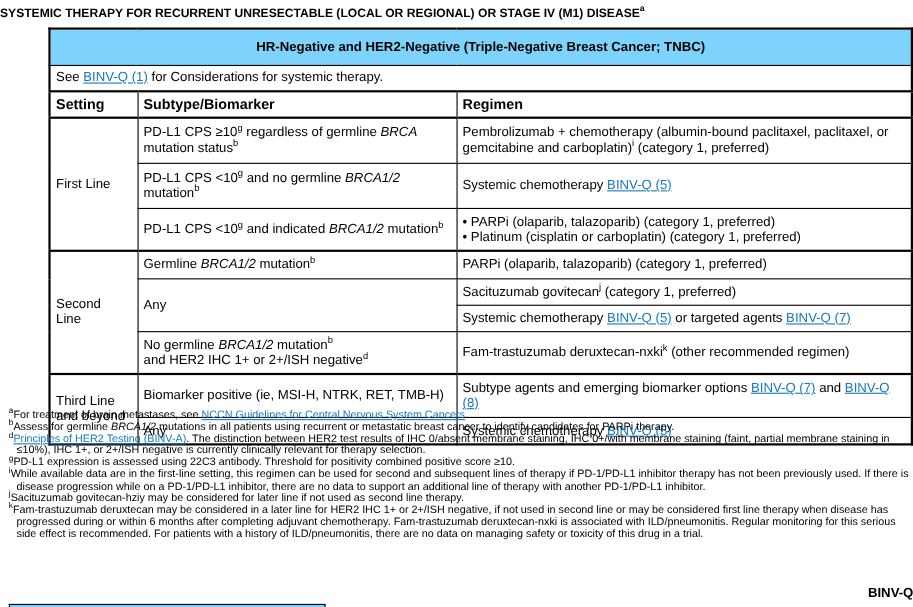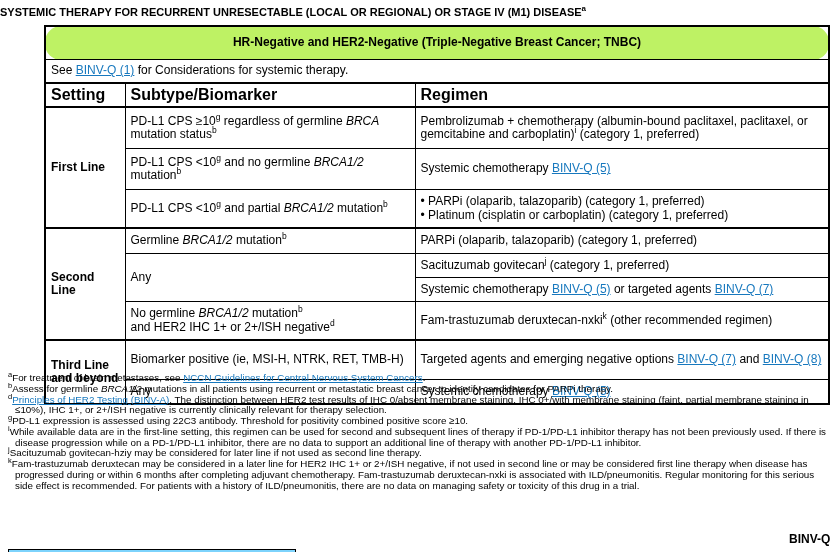--- a/index.html
+++ b/index.html
@@ -9,23 +9,23 @@
          font-weight:bold;font-size:11px;letter-spacing:0;}
   .title .sup{vertical-align:super;font-size:8px;line-height:0;}
 
   table.tnbc{position:absolute;left:44px;top:25px;width:784px;border-collapse:collapse;
              font-size:12px;line-height:1.15;table-layout:fixed;}
   table.tnbc{border:2px solid #000;}
   table.tnbc th,table.tnbc td{border:1px solid #000;padding:2px 5px;vertical-align:middle;
              overflow:hidden;}
   th.banner{height:28px;text-align:center;font-weight:bold;font-size:12px;}
   td.see{height:18px;}
-  tr.colhdr th{height:18px;text-align:left;font-size:16px;border-top:2px solid #000;border-bottom:2px solid #000;}
+  tr.colhdr th{height:18px;text-align:left;font-size:13px;border-top:2px solid #000;border-bottom:2px solid #000;}
   tr.sec > td{border-top:2px solid #000;}
-  td.setting{font-weight:bold;vertical-align:top;padding-top:3px;}
+  td.setting{font-weight:normal;vertical-align:top;padding-top:3px;}
   .sup{vertical-align:super;font-size:8.5px;line-height:0;}
   .i{font-style:italic;}
   a.lnk{text-decoration:underline;cursor:pointer;}
   .r1{height:36px}.r2{height:36px}.r3{height:33px}.r4{height:20px}.r5{height:19px}
   .r6{height:19px}.r7{height:33px}.r8{height:34px}.r9{height:19px}
 
   .fns{position:absolute;left:8px;top:373px;width:818px;font-size:9.8px;line-height:1.1;}
   .fns p{margin:0;padding-left:7px;text-indent:-7px;}
   .fns .mk{vertical-align:super;font-size:7.5px;line-height:0;}
 
@@ -41,41 +41,41 @@
   <div class="title"><span>SYSTEMIC THERAPY FOR RECURRENT UNRESECTABLE (LOCAL OR REGIONAL) OR STAGE IV (M1) DISEASE</span><span class="sup">a</span></div>
 
   <table class="tnbc">
     <colgroup>
         <col style="width:80px">
         <col style="width:290px">
         <col style="width:414px">
       </colgroup>
     <tbody>
         <tr>
-      <th class="banner" colspan="3" style="background: #bef264; border-radius: 16px;">HR-Negative and HER2-Negative (Triple-Negative Breast Cancer; TNBC)</th>
+      <th class="banner" colspan="3" style="background: #7dd3fc;">HR-Negative and HER2-Negative (Triple-Negative Breast Cancer; TNBC)</th>
     </tr>
     <tr>
       <td class="see" colspan="3"><span>See </span><a class="lnk" style="color: rgb(23, 120, 190);">BINV-Q (1)</a><span> for Considerations for systemic therapy.</span></td>
     </tr>
     <tr class="colhdr">
       <th>Setting</th>
       <th>Subtype/Biomarker</th>
       <th>Regimen</th>
     </tr>
     <tr class="sec">
       <td class="setting" rowspan="3"><span>First Line</span></td>
       <td class="r1"><span>PD-L1 CPS ≥10</span><span class="sup">g</span><span> regardless of germline </span><span class="i">BRCA</span><span> mutation status</span><span class="sup">b</span></td>
       <td class="r1"><span>Pembrolizumab + chemotherapy (albumin-bound paclitaxel, paclitaxel, or gemcitabine and carboplatin)</span><span class="sup">i</span><span> (category 1, preferred)</span></td>
     </tr>
     <tr>
       <td class="r2"><span>PD-L1 CPS &lt;10</span><span class="sup">g</span><span> and no germline </span><span class="i">BRCA1/2</span><span> mutation</span><span class="sup">b</span></td>
       <td class="r2"><span>Systemic chemotherapy </span><a class="lnk" style="color: rgb(23, 120, 190);">BINV-Q (5)</a></td>
     </tr>
     <tr>
-      <td class="r3"><span>PD-L1 CPS &lt;10</span><span class="sup">g</span><span> and partial </span><span class="i">BRCA1/2</span><span> mutation</span><span class="sup">b</span></td>
+      <td class="r3"><span>PD-L1 CPS &lt;10</span><span class="sup">g</span><span> and indicated </span><span class="i">BRCA1/2</span><span> mutation</span><span class="sup">b</span></td>
       <td class="r3"><span>• PARPi (olaparib, talazoparib) (category 1, preferred)</span><br><span>• Platinum (cisplatin or carboplatin) (category 1, preferred)</span></td>
     </tr>
     <tr class="sec">
       <td class="setting" rowspan="4"><span>Second</span><br><span>Line</span></td>
       <td class="r4"><span>Germline </span><span class="i">BRCA1/2</span><span> mutation</span><span class="sup">b</span></td>
       <td class="r4"><span>PARPi (olaparib, talazoparib) (category 1, preferred)</span></td>
     </tr>
     <tr>
       <td class="r5" rowspan="2"><span>Any</span></td>
       <td class="r5"><span>Sacituzumab govitecan</span><span class="sup">j</span><span> (category 1, preferred)</span></td>
@@ -83,21 +83,21 @@
     <tr>
       <td class="r6"><span>Systemic chemotherapy </span><a class="lnk" style="color: rgb(23, 120, 190);">BINV-Q (5)</a><span> or targeted agents </span><a class="lnk" style="color: rgb(23, 120, 190);">BINV-Q (7)</a></td>
     </tr>
     <tr>
       <td class="r7"><span>No germline </span><span class="i">BRCA1/2</span><span> mutation</span><span class="sup">b</span><br><span>and HER2 IHC 1+ or 2+/ISH negative</span><span class="sup">d</span></td>
       <td class="r7"><span>Fam-trastuzumab deruxtecan-nxki</span><span class="sup">k</span><span> (other recommended regimen)</span></td>
     </tr>
     <tr class="sec">
       <td class="setting" rowspan="2"><span>Third Line</span><br><span>and beyond</span></td>
       <td class="r8"><span>Biomarker positive (ie, MSI-H, NTRK, RET, TMB-H)</span></td>
-      <td class="r8"><span>Targeted agents and emerging negative options </span><a class="lnk" style="color: rgb(23, 120, 190);">BINV-Q (7)</a><span> and </span><a class="lnk" style="color: rgb(23, 120, 190);">BINV-Q (8)</a></td>
+      <td class="r8"><span>Subtype agents and emerging biomarker options </span><a class="lnk" style="color: rgb(23, 120, 190);">BINV-Q (7)</a><span> and </span><a class="lnk" style="color: rgb(23, 120, 190);">BINV-Q (8)</a></td>
     </tr>
     <tr>
       <td class="r9"><span>Any</span></td>
       <td class="r9"><span>Systemic chemotherapy </span><a class="lnk" style="color: rgb(23, 120, 190);">BINV-Q (5)</a></td>
     </tr>
   </tbody>
     </table>
 
   <div class="fns" id="footnotes">
       <p><span class="mk">a</span><span><span>For treatment of brain metastases, see </span><a class="lnk" style="color: rgb(23, 120, 190); margin-top: 30px;">NCCN Guidelines for Central Nervous System Cancers</a><span>.</span></span></p>

